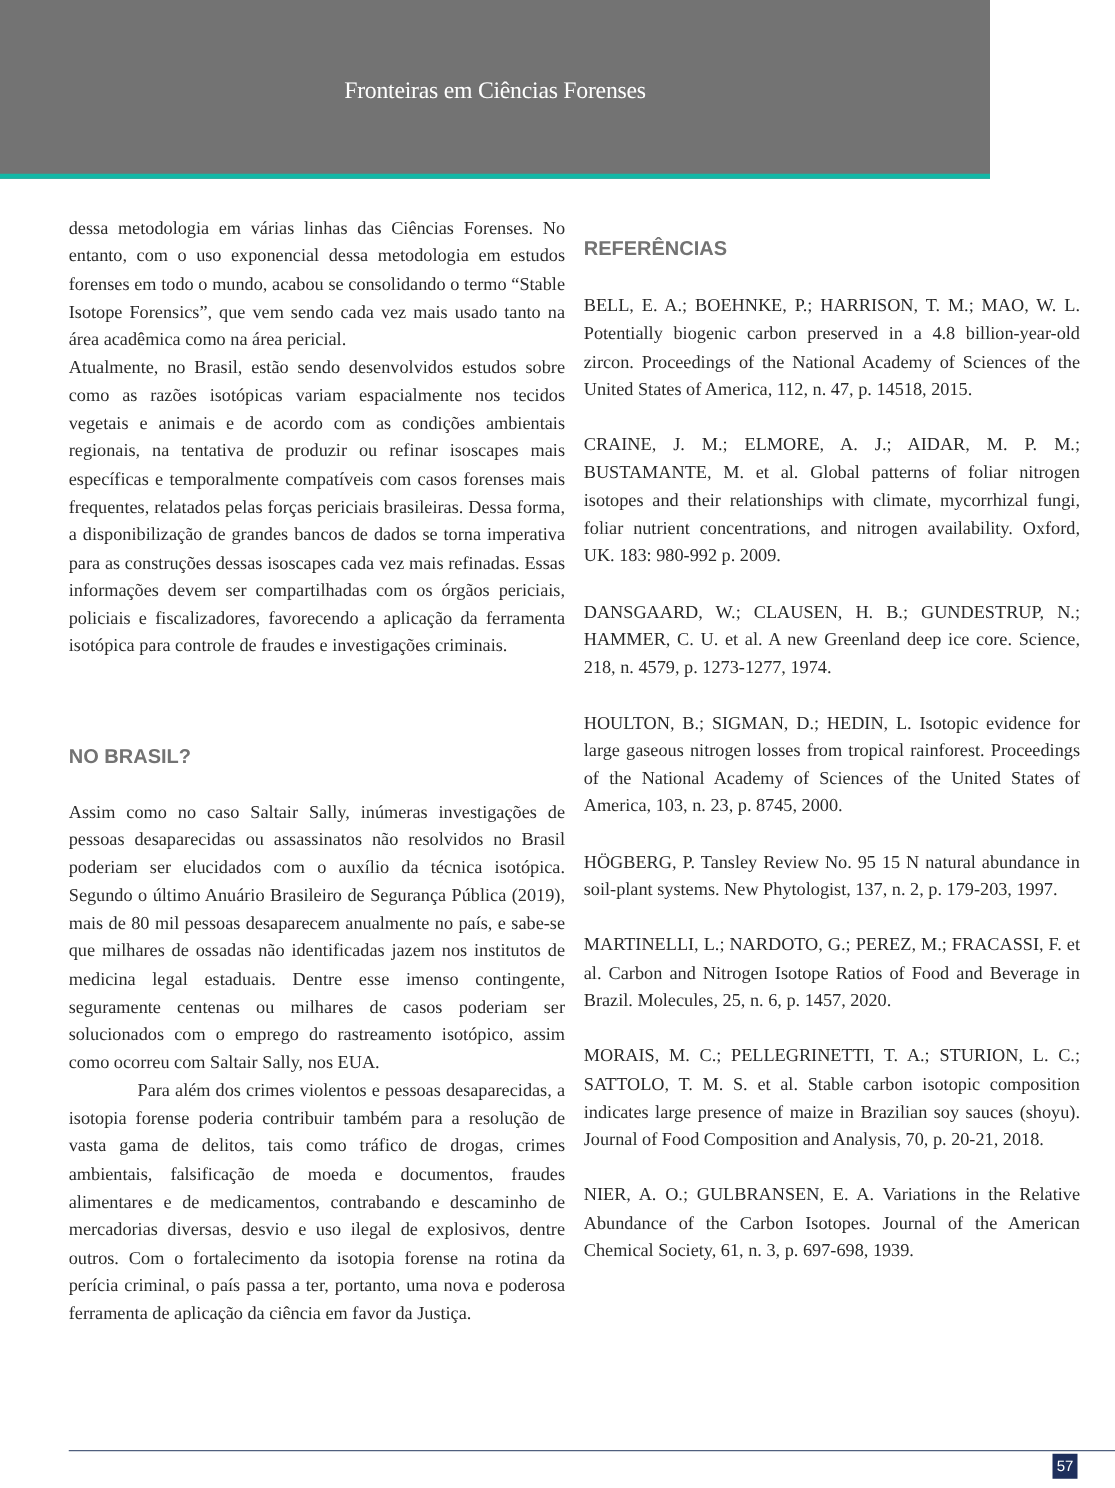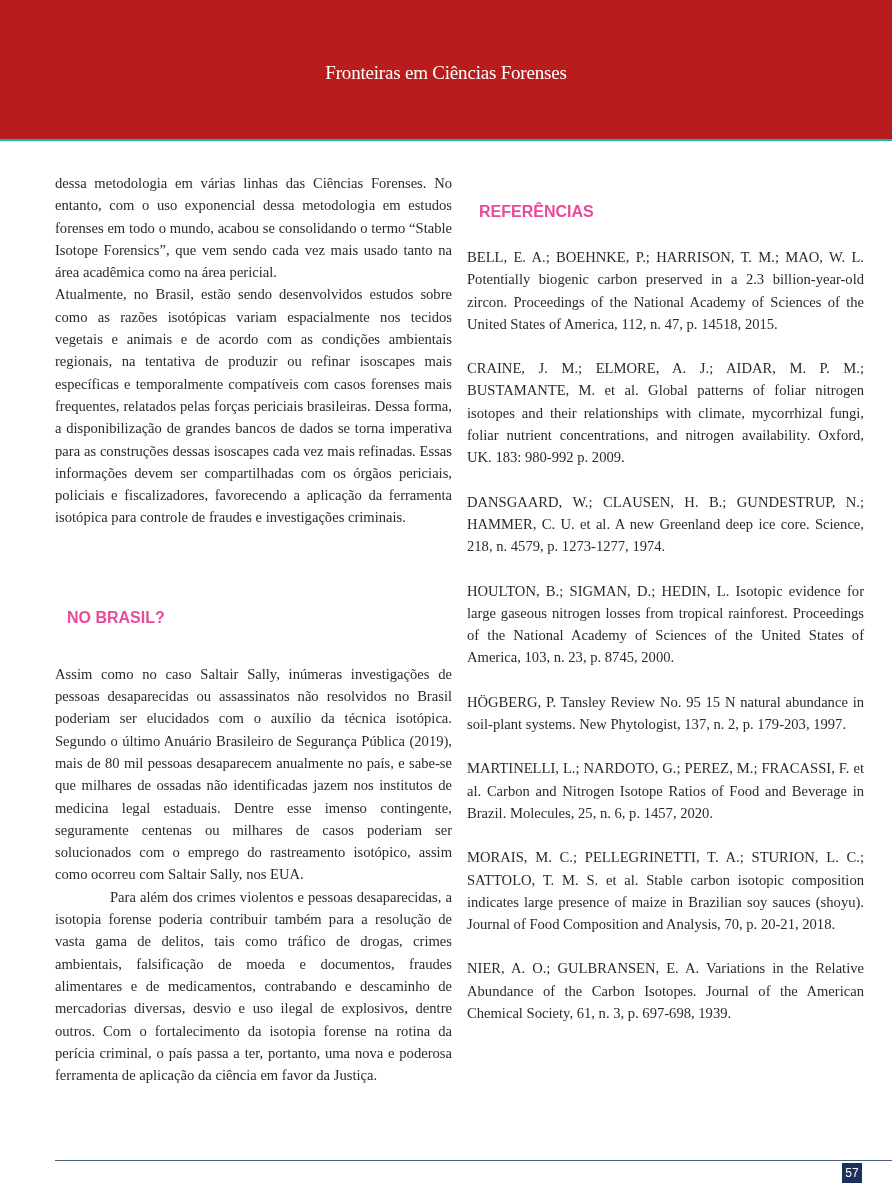--- a/index.html
+++ b/index.html
@@ -2,37 +2,37 @@
 <html><head>
 <meta charset="utf-8">
 <style>
   html, body { margin: 0; padding: 0; }
   body {
     width: 892px; height: 1190px; position: relative; overflow: hidden;
     background: #ffffff; color: #2a2a2a;
     font-family: "Liberation Serif", "DejaVu Serif", serif;
   }
   .header {
-    position: absolute; left: 0; top: 0; width: 892px; height: 139px;
-    background: #b91c1c; border-bottom: 2px solid #14b8a6;
+    position: absolute; left: 0; top: 0; width: 792px; height: 139px;
+    background: #737373; border-bottom: 4px solid #14b8a6;
   }
   .header-title {
     position: absolute; left: 0; right: 0; top: 62px; text-align: center;
     color: #ffffff; font-size: 19px; letter-spacing: -0.2px;
   }
   .col-left {
     position: absolute; left: 55px; top: 172px; width: 397px;
     font-size: 14.6px; line-height: 22.3px; text-align: justify;
   }
   .col-left p { margin: 0; }
   .col-left .indent { text-indent: 55px; }
   .section-heading {
     font-family: "Liberation Sans", "DejaVu Sans", sans-serif;
-    font-weight: bold; color: #ec4899; font-size: 16px; line-height: 22px;
-    margin: 12px; text-align: left;
+    font-weight: bold; color: #737373; font-size: 16px; line-height: 22px;
+    margin: 0; text-align: left;
   }
   .col-right {
     position: absolute; left: 467px; top: 189px; width: 397px;
     font-size: 14.6px; line-height: 22.3px; text-align: justify;
   }
   .refs-heading { margin-bottom: 23px; }
   .ref { margin: 0 0 22px 0; }
   .footer-line {
     position: absolute; left: 55px; right: 0; top: 1160px; height: 1px;
     background: #4f5f7e;
@@ -64,21 +64,21 @@
     <br>
     <span>NO BRASIL?</span>
   </h2>
   <div style="height:22px"></div>
   <p>Assim como no caso Saltair Sally, inúmeras investigações de pessoas desaparecidas ou assassinatos não resolvidos no Brasil poderiam ser elucidados com o auxílio da técnica isotópica. Segundo o último Anuário Brasileiro de Segurança Pública (2019), mais de 80 mil pessoas desaparecem anualmente no país, e sabe-se que milhares de ossadas não identificadas jazem nos institutos de medicina legal estaduais. Dentre esse imenso contingente, seguramente centenas ou milhares de casos poderiam ser solucionados com o emprego do rastreamento isotópico, assim como ocorreu com Saltair Sally, nos EUA.</p>
   <p class="indent">Para além dos crimes violentos e pessoas desaparecidas, a isotopia forense poderia contribuir também para a resolução de vasta gama de delitos, tais como tráfico de drogas, crimes ambientais, falsificação de moeda e documentos, fraudes alimentares e de medicamentos, contrabando e descaminho de mercadorias diversas, desvio e uso ilegal de explosivos, dentre outros. Com o fortalecimento da isotopia forense na rotina da perícia criminal, o país passa a ter, portanto, uma nova e poderosa ferramenta de aplicação da ciência em favor da Justiça.</p>
 </div>
 
 <div class="col-right">
   <h2 class="section-heading refs-heading">REFERÊNCIAS</h2>
-  <p class="ref">BELL, E. A.; BOEHNKE, P.; HARRISON, T. M.; MAO, W. L. Potentially biogenic carbon preserved in a 2.3 billion-year-old zircon. Proceedings of the National Academy of Sciences of the United States of America, 112, n. 47, p. 14518, 2015.</p>
+  <p class="ref">BELL, E. A.; BOEHNKE, P.; HARRISON, T. M.; MAO, W. L. Potentially biogenic carbon preserved in a 4.8 billion-year-old zircon. Proceedings of the National Academy of Sciences of the United States of America, 112, n. 47, p. 14518, 2015.</p>
   <p class="ref">CRAINE, J. M.; ELMORE, A. J.; AIDAR, M. P. M.; BUSTAMANTE, M. et al. Global patterns of foliar nitrogen isotopes and their relationships with climate, mycorrhizal fungi, foliar nutrient concentrations, and nitrogen availability. Oxford, UK. 183: 980-992 p. 2009.</p>
   <p class="ref">DANSGAARD, W.; CLAUSEN, H. B.; GUNDESTRUP, N.; HAMMER, C. U. et al. A new Greenland deep ice core. Science, 218, n. 4579, p. 1273-1277, 1974.</p>
   <p class="ref">HOULTON, B.; SIGMAN, D.; HEDIN, L. Isotopic evidence for large gaseous nitrogen losses from tropical rainforest. Proceedings of the National Academy of Sciences of the United States of America, 103, n. 23, p. 8745, 2000.</p>
   <p class="ref">HÖGBERG, P. Tansley Review No. 95 15 N natural abundance in soil-plant systems. New Phytologist, 137, n. 2, p. 179-203, 1997.</p>
   <p class="ref">MARTINELLI, L.; NARDOTO, G.; PEREZ, M.; FRACASSI, F. et al. Carbon and Nitrogen Isotope Ratios of Food and Beverage in Brazil. Molecules, 25, n. 6, p. 1457, 2020.</p>
   <p class="ref">MORAIS, M. C.; PELLEGRINETTI, T. A.; STURION, L. C.; SATTOLO, T. M. S. et al. Stable carbon isotopic composition indicates large presence of maize in Brazilian soy sauces (shoyu). Journal of Food Composition and Analysis, 70, p. 20-21, 2018.</p>
   <p class="ref">NIER, A. O.; GULBRANSEN, E. A. Variations in the Relative Abundance of the Carbon Isotopes. Journal of the American Chemical Society, 61, n. 3, p. 697-698, 1939.</p>
 </div>
 
 <div class="footer-line"></div>

